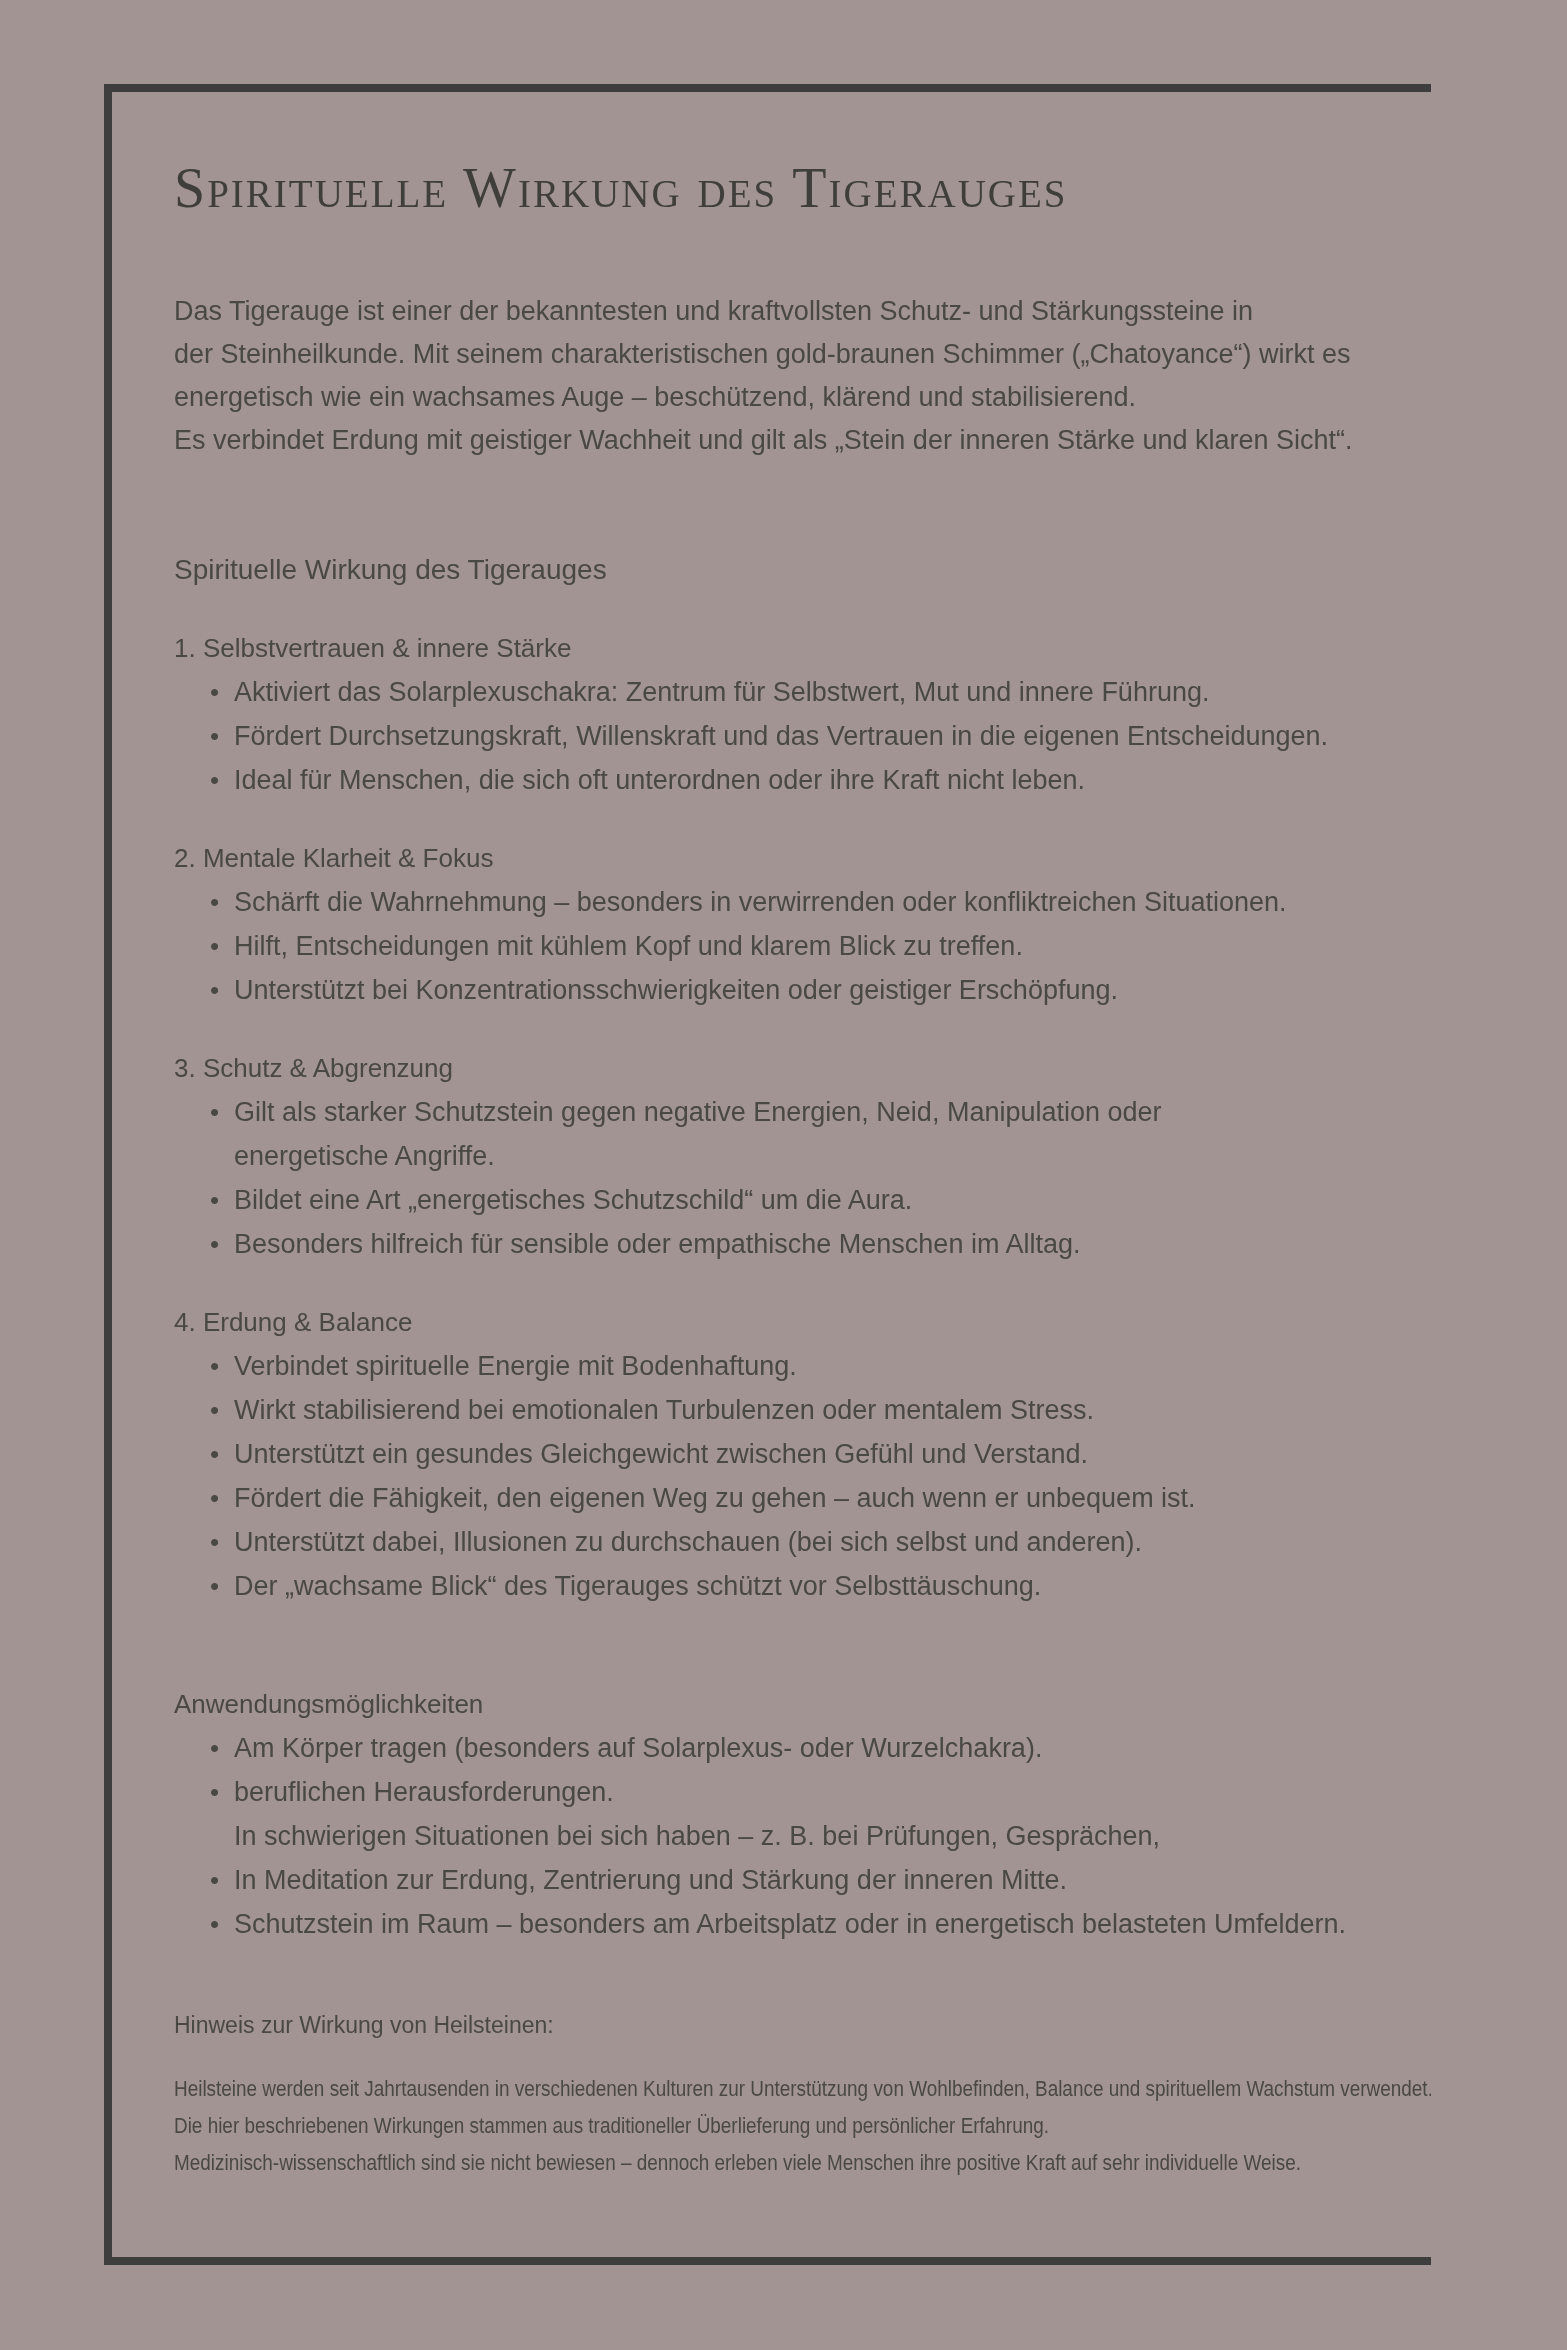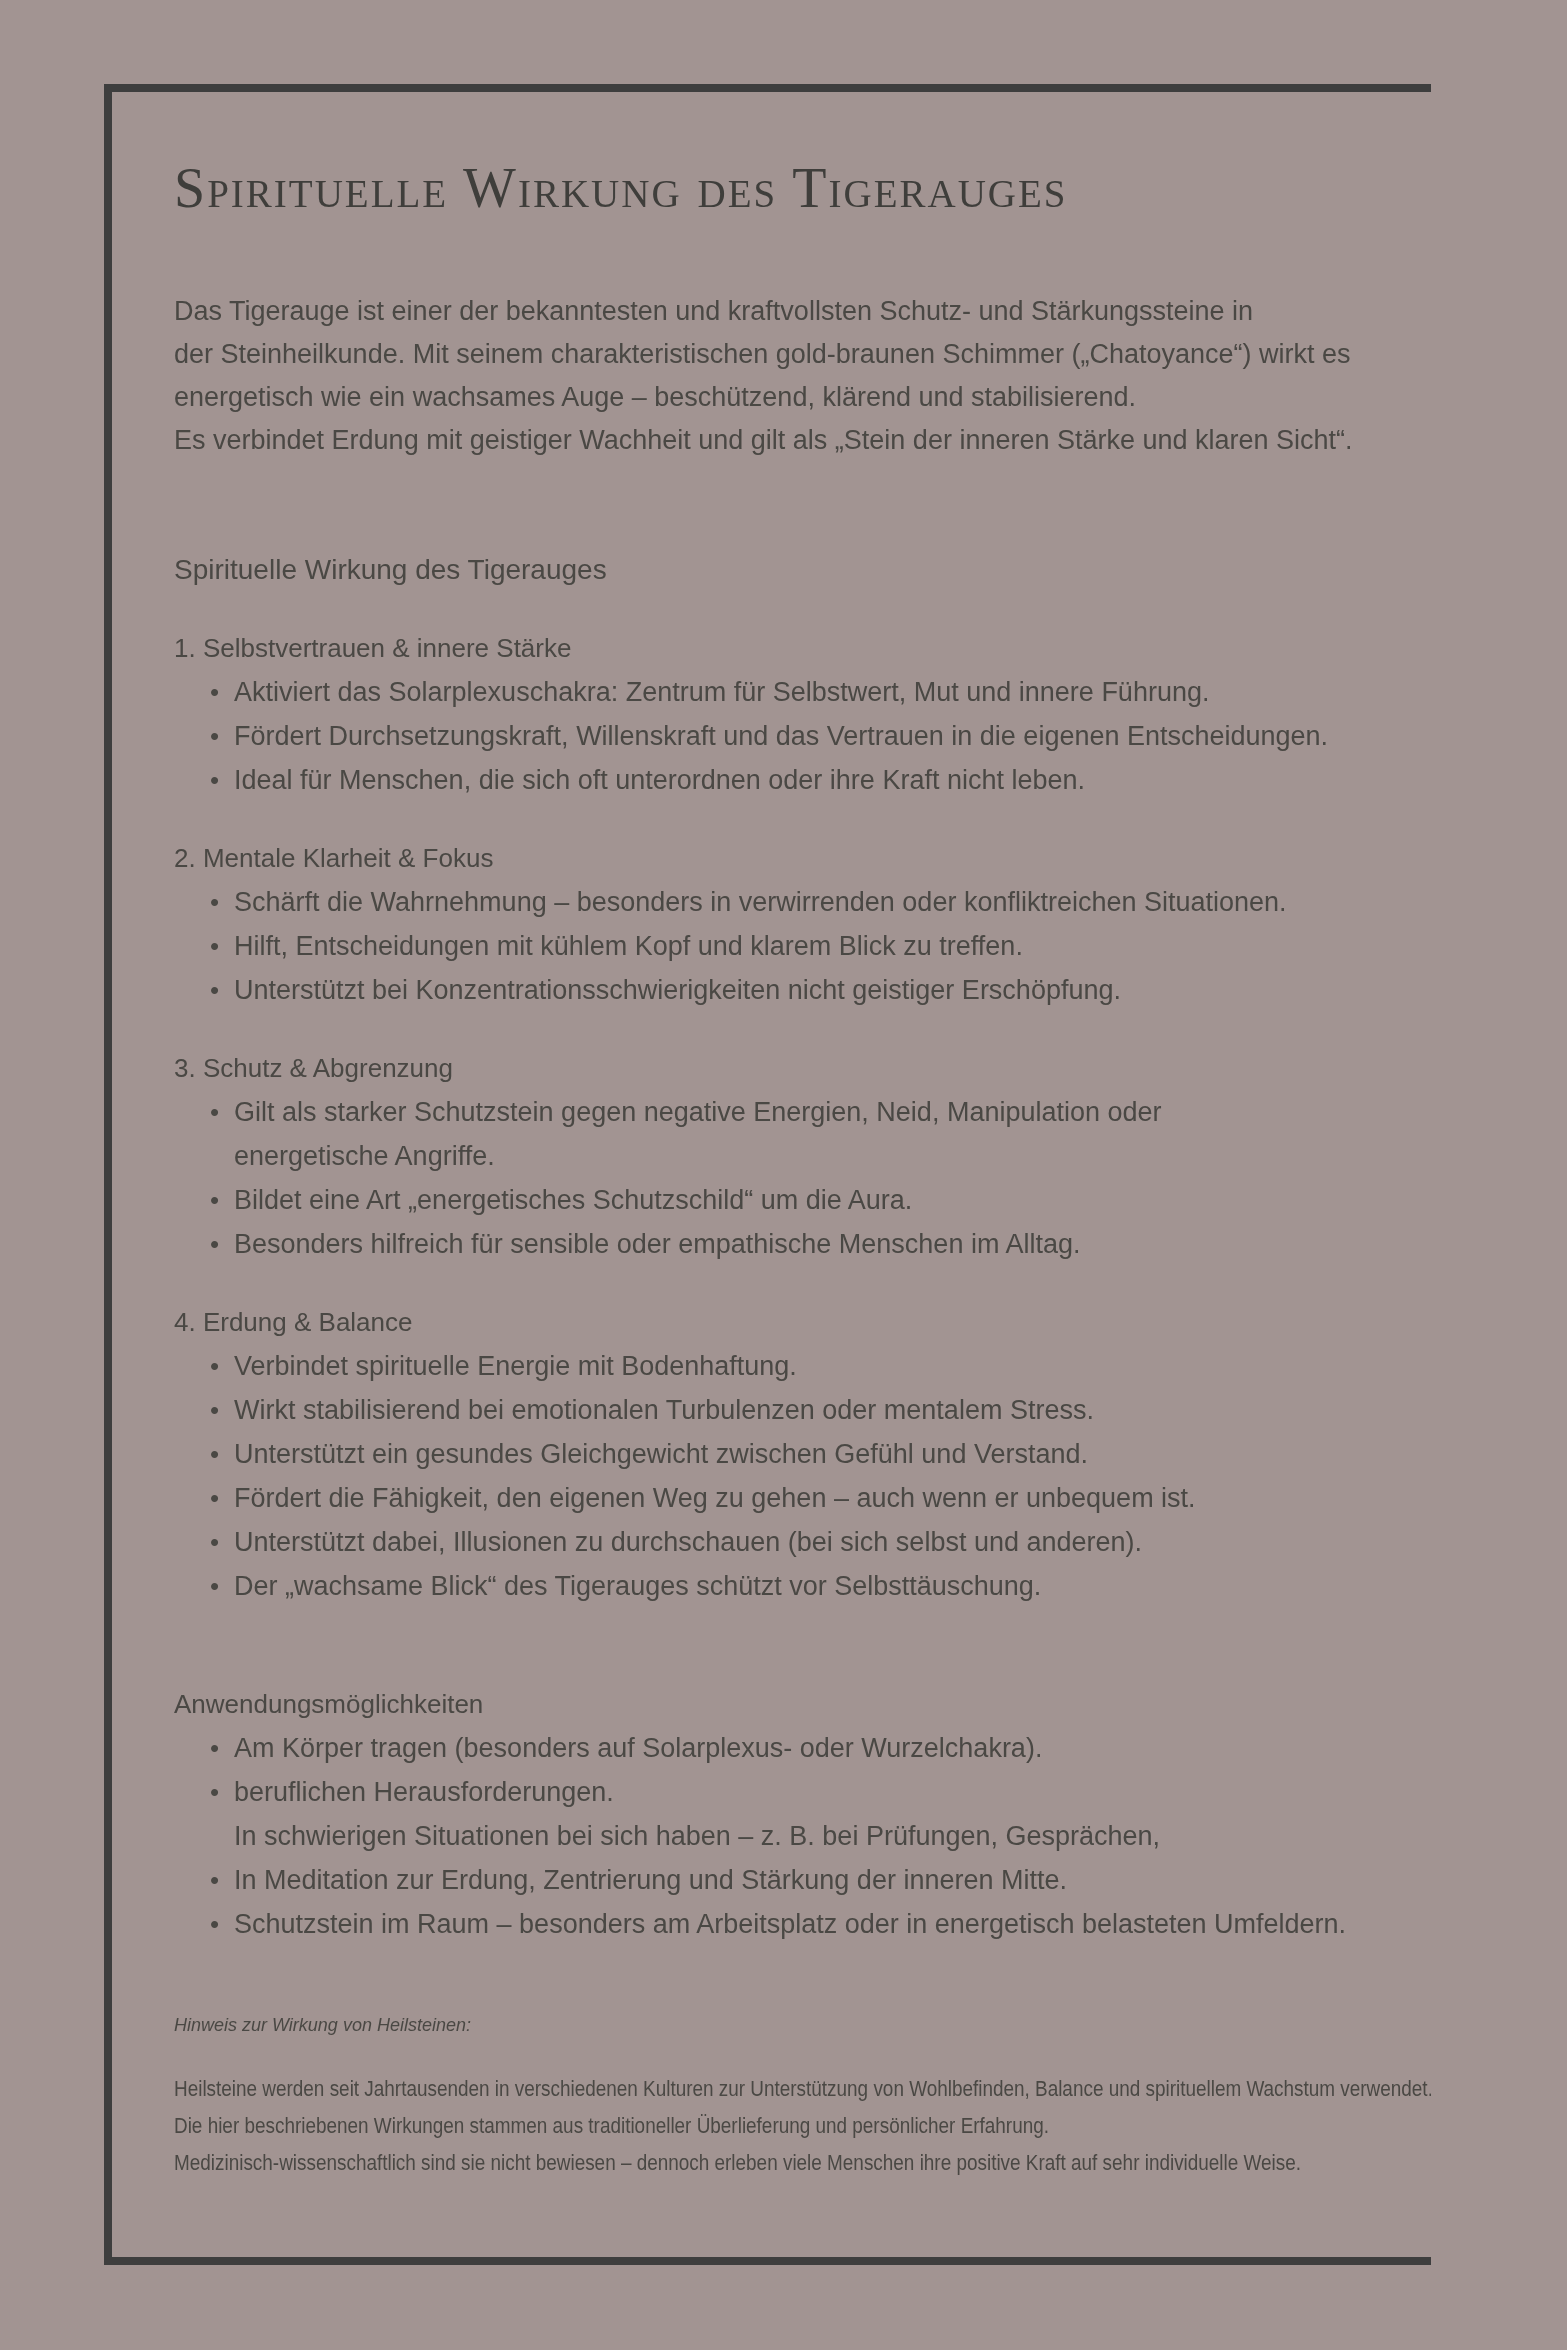--- a/index.html
+++ b/index.html
@@ -75,24 +75,23 @@
   }
   .dot {
     flex: 0 0 24px;
     font-size: 26px;
     line-height: 44px;
   }
   .bullet-text { flex: 1 1 auto; }
   .bullet-text .line { line-height: 44px; font-size: 27px; }
   .disclaimer { margin-top: 64px; }
   .disclaimer-heading {
-    font-size: 18px;
+    font-size: 23px;
     line-height: 30px;
     white-space: nowrap;
-    font-style: italic;
   }
   .disclaimer-lines { margin-top: 30px; }
   .disclaimer-lines .line {
     font-size: 22px;
     line-height: 37px;
     white-space: nowrap;
     transform: scaleX(0.86);
     transform-origin: left center;
   }
 </style>
@@ -142,21 +141,21 @@
           </li>
           <li>
             <span class="dot">•</span>
             <span class="bullet-text">
               <div class="line">Hilft, Entscheidungen mit kühlem Kopf und klarem Blick zu treffen.</div>
             </span>
           </li>
           <li>
             <span class="dot">•</span>
             <span class="bullet-text">
-              <div class="line">Unterstützt bei Konzentrationsschwierigkeiten nicht geistiger Erschöpfung.</div>
+              <div class="line">Unterstützt bei Konzentrationsschwierigkeiten oder geistiger Erschöpfung.</div>
             </span>
           </li>
         </ul>
         <div class="section-heading">3. Schutz &amp; Abgrenzung</div>
         <ul class="bullets">
           <li>
             <span class="dot">•</span>
             <span class="bullet-text">
               <div class="line">Gilt als starker Schutzstein gegen negative Energien, Neid, Manipulation oder</div>
               <div class="line">energetische Angriffe.</div>

